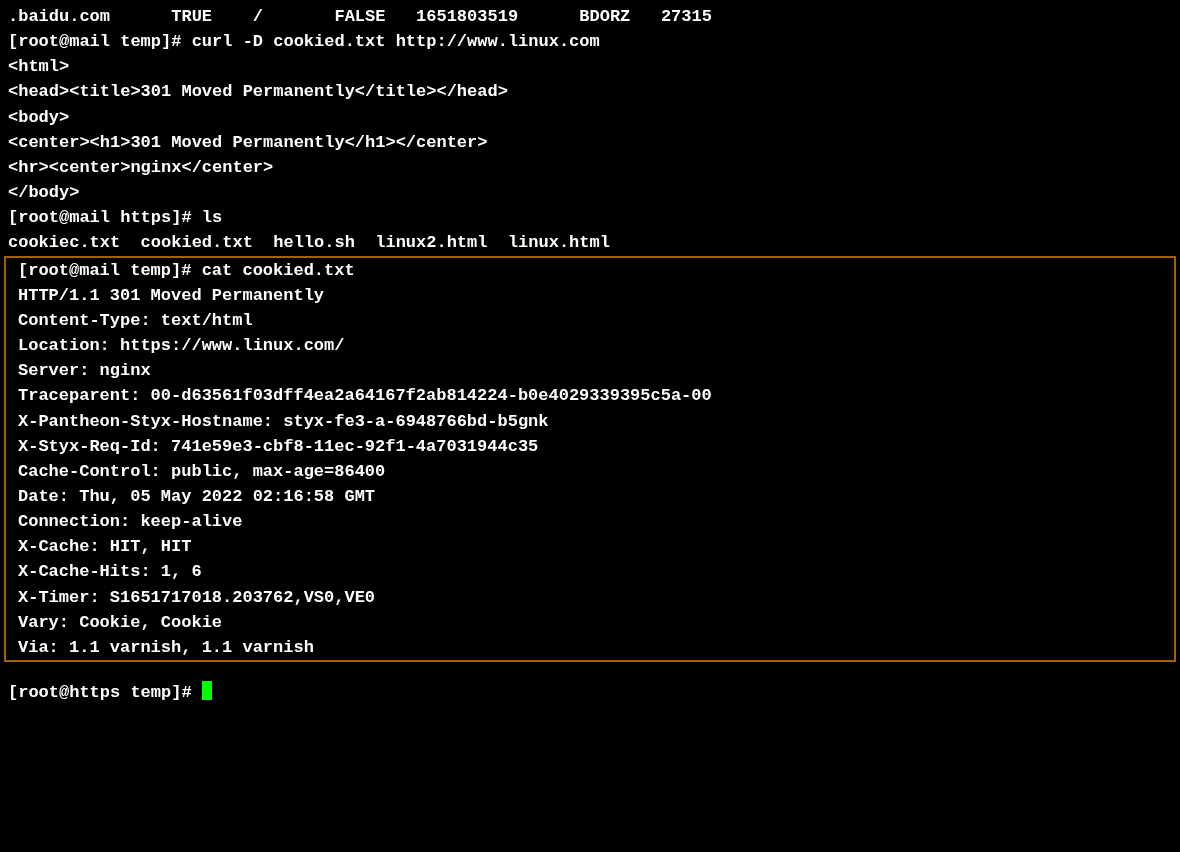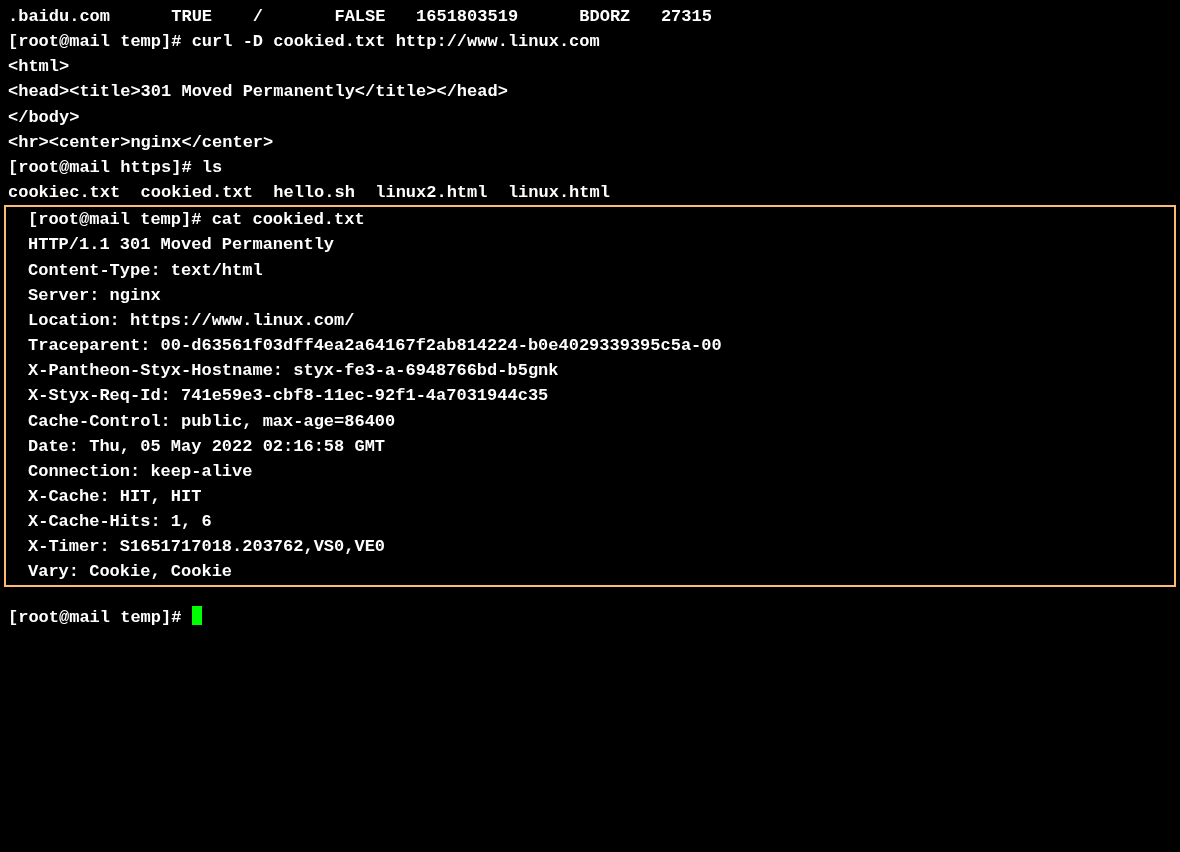--- a/index.html
+++ b/index.html
@@ -16,24 +16,24 @@
       padding: 4px 8px;
       width: 1180px;
       height: 852px;
       overflow: hidden;
       font-weight: bold;
     }
     .line {
       white-space: pre;
     }
     .highlight-box {
-      border: 2px solid #fdba74;
+      border: 2px solid #a16207;
       margin-left: -4px;
       margin-right: -4px;
-      padding-left: 22px;
+      padding-left: 12px;
       padding-right: 4px;
     }
     .cursor {
       display: inline-block;
       width: 10px;
       height: 19px;
       background: #00ff00;
       vertical-align: text-bottom;
       margin-bottom: 2px;
     }
@@ -42,37 +42,40 @@
     }
   </style>
 </head>
 <body>
 
 <div>
   <div class="line">.baidu.com      TRUE    /       FALSE   1651803519      BDORZ   27315</div>
   <div class="line">[root@mail temp]# curl -D cookied.txt http://www.linux.com</div>
   <div class="line">&lt;html&gt;</div>
   <div class="line">&lt;head&gt;&lt;title&gt;301 Moved Permanently&lt;/title&gt;&lt;/head&gt;</div>
+  <div class="line">&lt;body&gt;</div>
+  <div class="line">&lt;center&gt;&lt;h1&gt;301 Moved Permanently&lt;/h1&gt;&lt;/center&gt;</div>
+  <div class="line">&lt;hr&gt;&lt;center&gt;nginx&lt;/center&gt;</div>
   <div class="line">&lt;/body&gt;</div>
-  <div class="line">&lt;hr&gt;&lt;center&gt;nginx&lt;/center&gt;</div>
   <div class="line">[root@mail https]# ls</div>
   <div class="line">cookiec.txt  cookied.txt  hello.sh  linux2.html  linux.html</div>
 
   <div class="highlight-box">
     <div class="line">[root@mail temp]# cat cookied.txt</div>
     <div class="line">HTTP/1.1 301 Moved Permanently</div>
     <div class="line">Content-Type: text/html</div>
+    <div class="line">Location: https://www.linux.com/</div>
     <div class="line">Server: nginx</div>
-    <div class="line">Location: https://www.linux.com/</div>
     <div class="line">Traceparent: 00-d63561f03dff4ea2a64167f2ab814224-b0e4029339395c5a-00</div>
     <div class="line">X-Pantheon-Styx-Hostname: styx-fe3-a-6948766bd-b5gnk</div>
     <div class="line">X-Styx-Req-Id: 741e59e3-cbf8-11ec-92f1-4a7031944c35</div>
     <div class="line">Cache-Control: public, max-age=86400</div>
     <div class="line">Date: Thu, 05 May 2022 02:16:58 GMT</div>
     <div class="line">Connection: keep-alive</div>
     <div class="line">X-Cache: HIT, HIT</div>
     <div class="line">X-Cache-Hits: 1, 6</div>
     <div class="line">X-Timer: S1651717018.203762,VS0,VE0</div>
     <div class="line">Vary: Cookie, Cookie</div>
+    <div class="line">Via: 1.1 varnish, 1.1 varnish</div>
   </div>
 
-  <div class="line prompt-line"><span>[root@mail temp]# </span><span class="cursor"></span></div>
+  <div class="line prompt-line"><span>[root@https temp]# </span><span class="cursor"></span></div>
 </div>
 
 </body></html>

